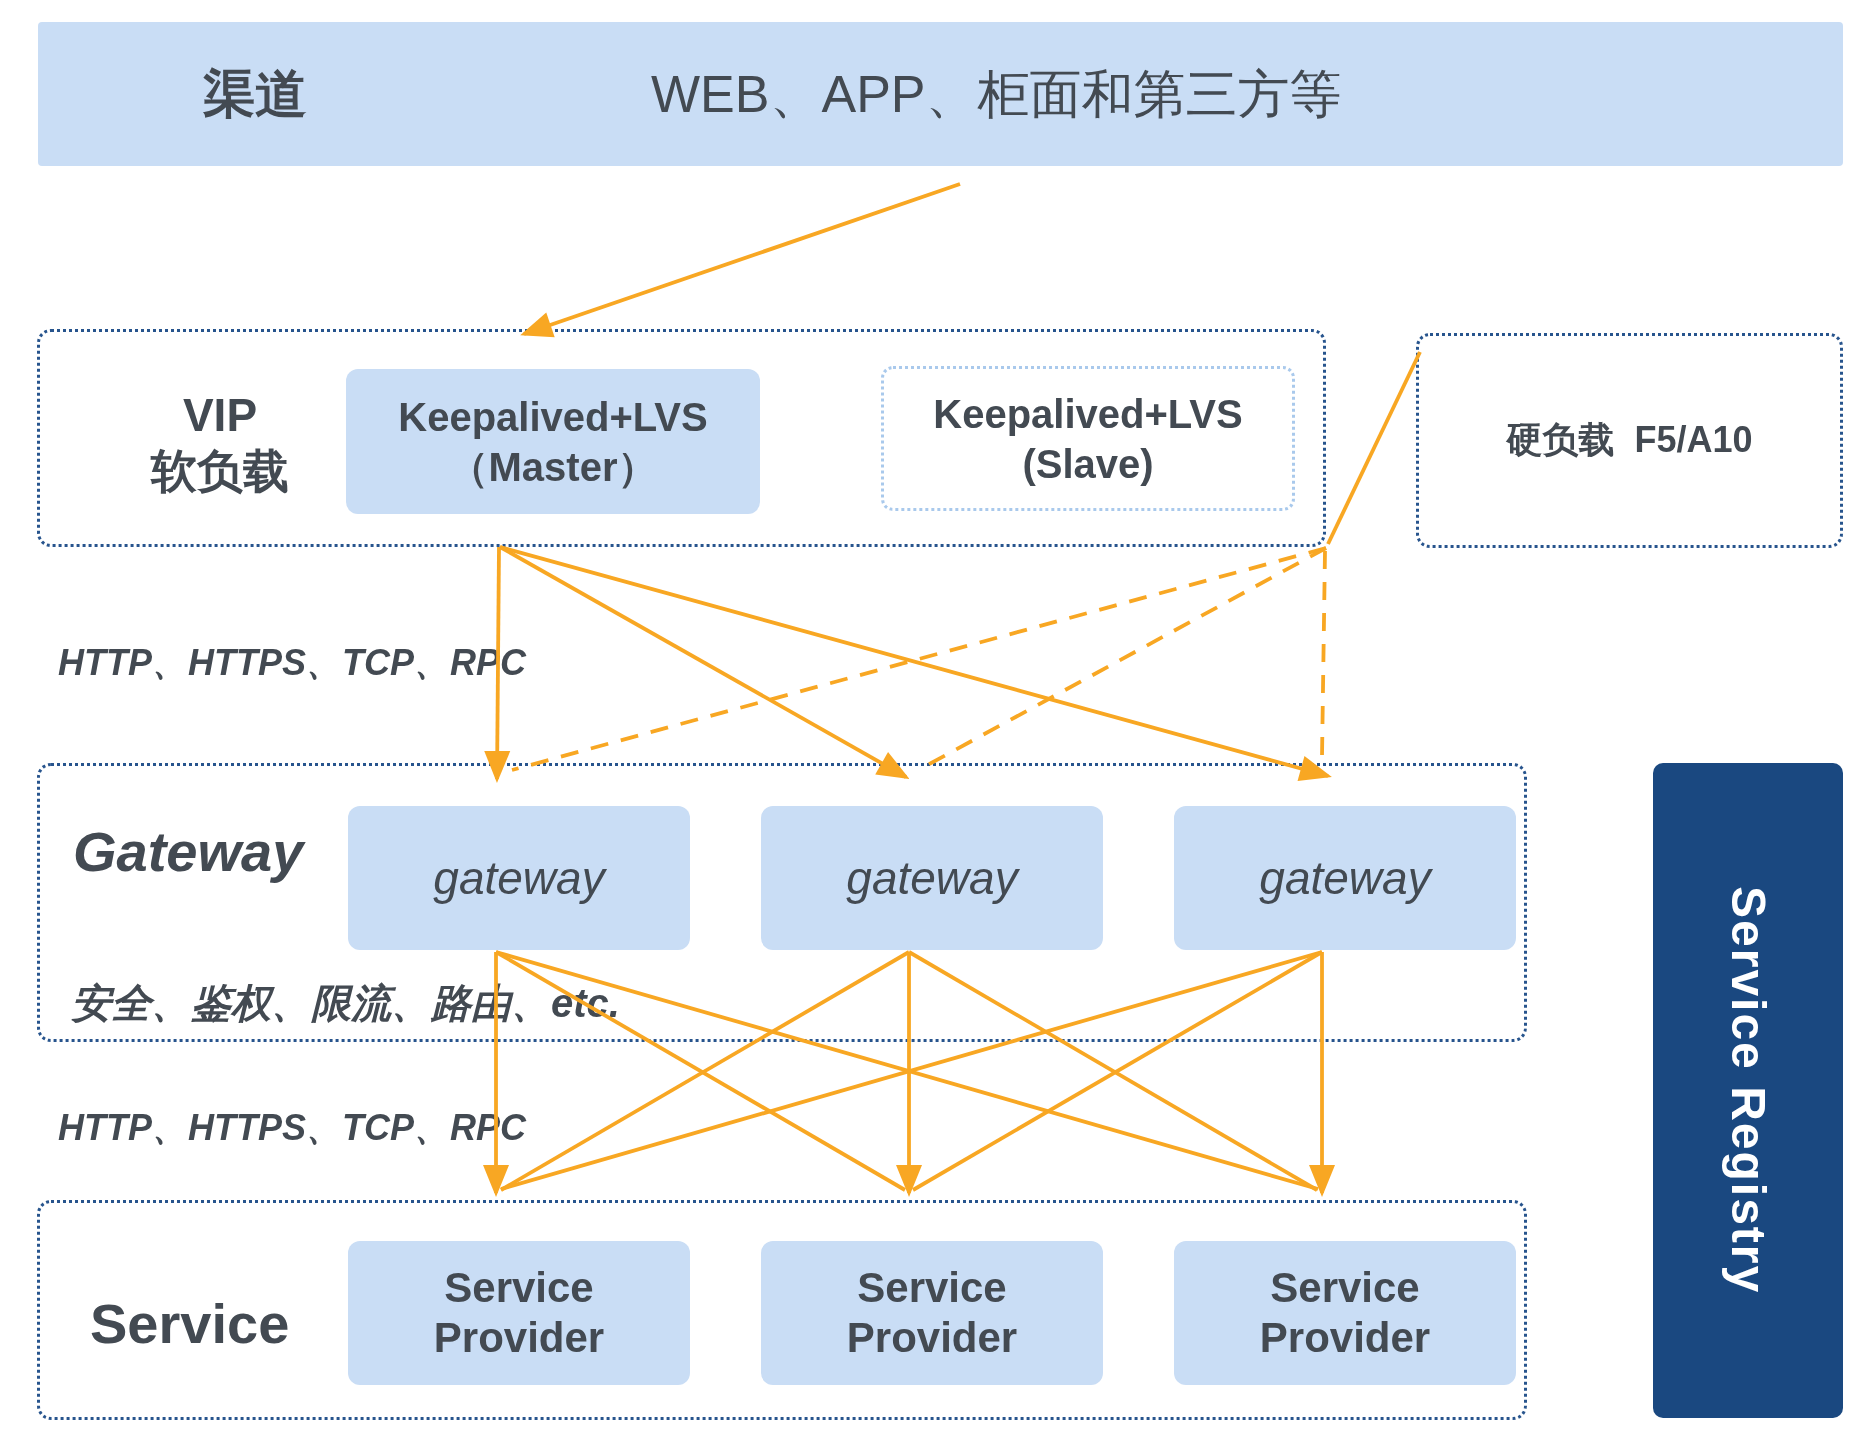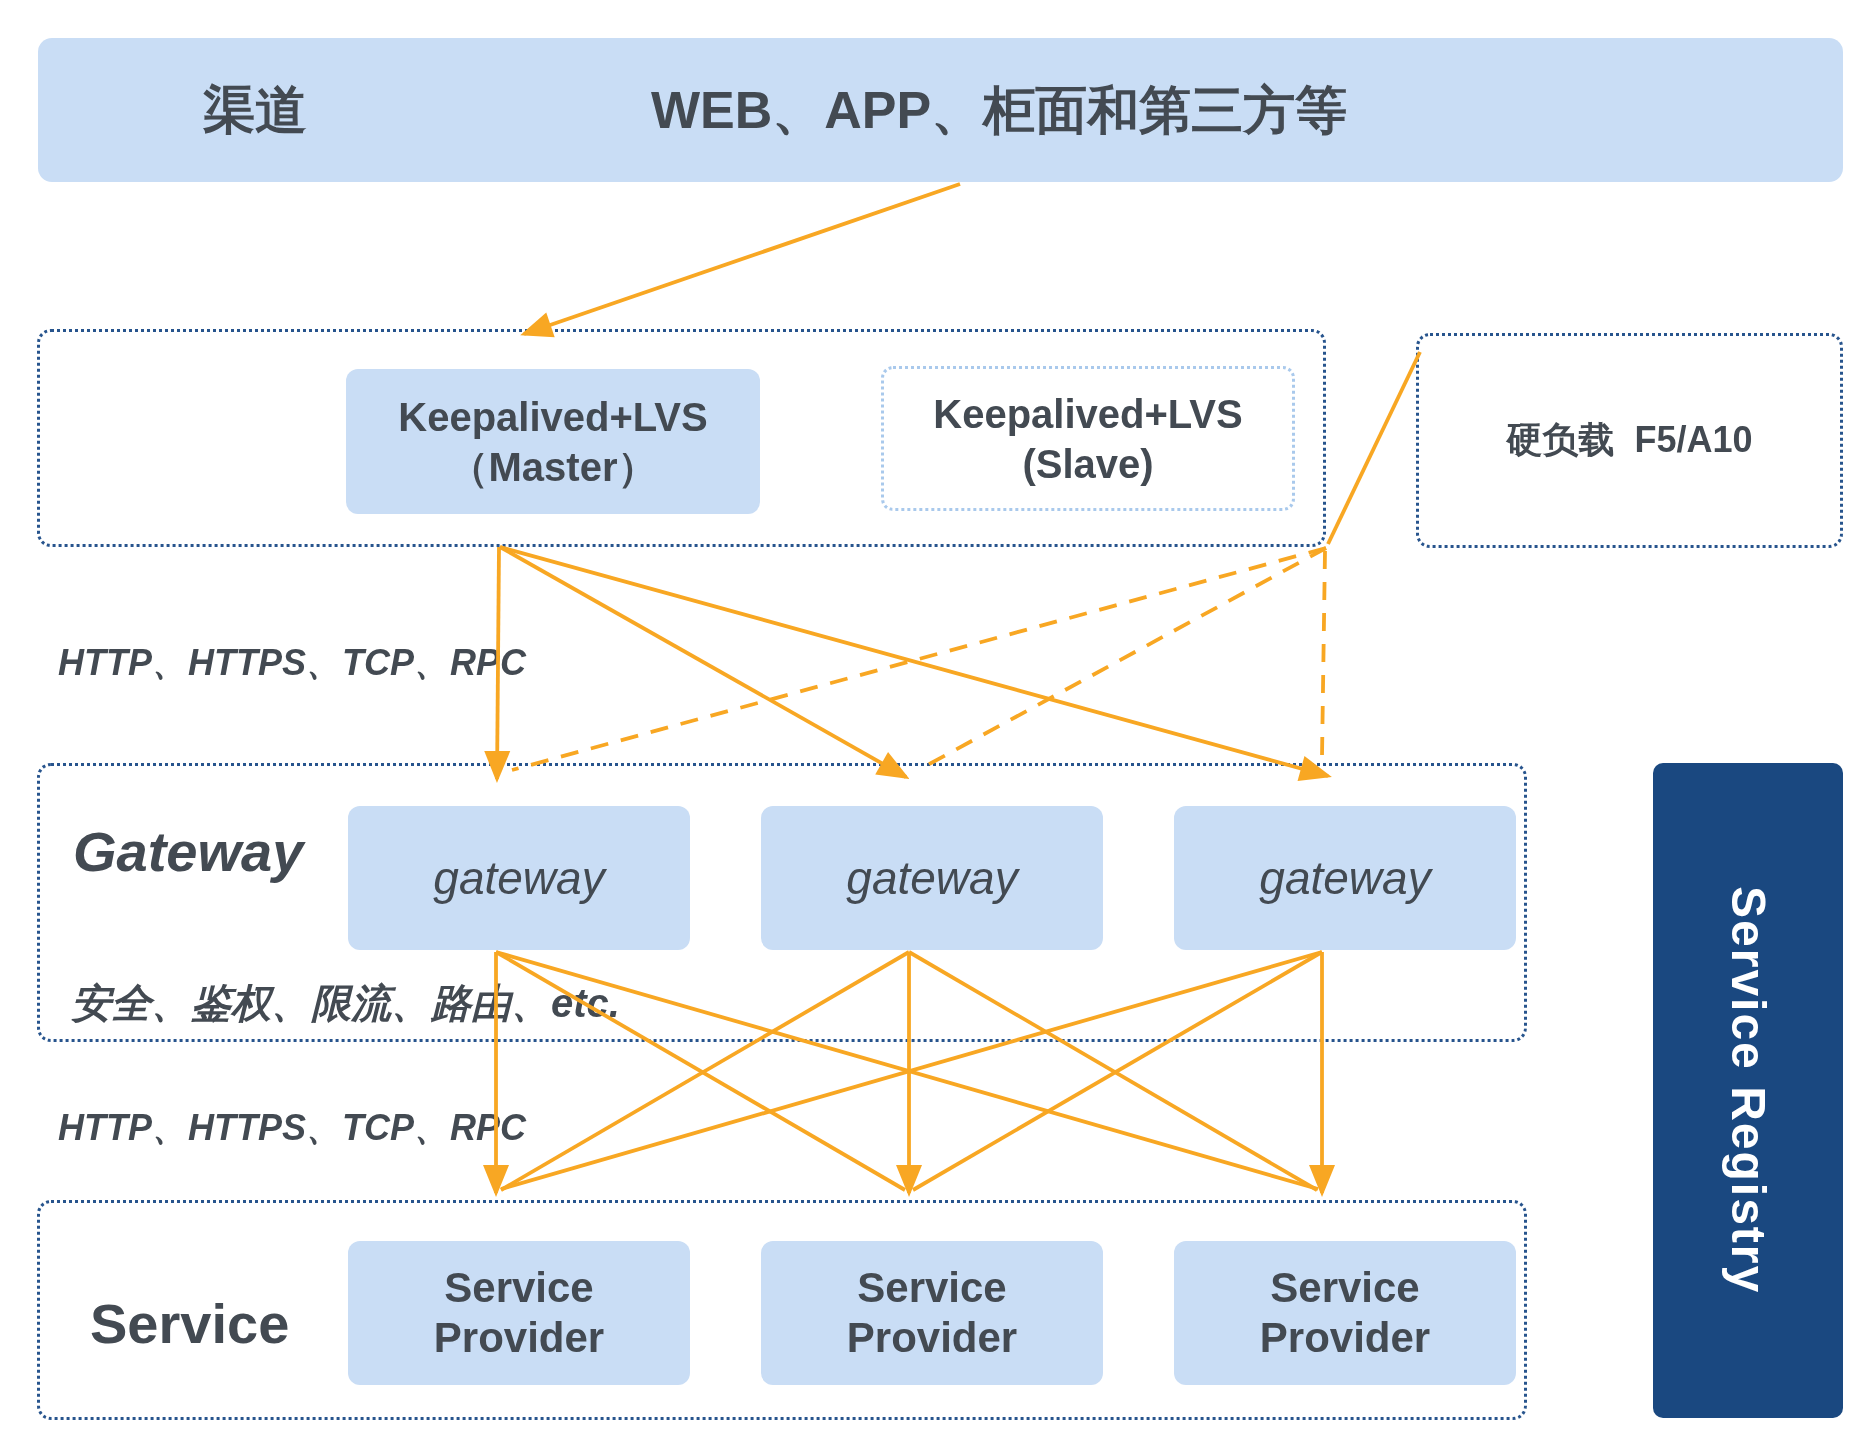--- a/index.html
+++ b/index.html
@@ -3,26 +3,26 @@
 <meta charset="utf-8">
 <style>
   html,body{margin:0;padding:0;background:#ffffff;}
   #canvas{
     position:relative;width:1875px;height:1445px;background:#ffffff;
     font-family:"Liberation Sans",sans-serif;color:var(--text-dark,#434A52);
     overflow:hidden;
   }
   .abs{position:absolute;}
   
-  .channel-bar{left:38px;top:38px;width:1805px;height:144px;
-    background:var(--box-fill-blue,#C9DDF5);border-radius:14px;}
+  .channel-bar{left:38px;top:22px;width:1805px;height:144px;
+    background:var(--box-fill-blue,#C9DDF5);border-radius:4px;}
   .channel-label{left:165px;top:0;height:144px;line-height:144px;
     font-size:52px;font-weight:700;}
   .channel-content{left:613px;top:0;height:184px;line-height:144px;
-    font-size:52px;font-weight:700;}
+    font-size:52px;font-weight:400;}
   
   .dotted-container{border:3px dotted var(--container-border,#27548D);
     border-radius:14px;background:#ffffff;box-sizing:border-box;}
   .vip-container{left:37px;top:329px;width:1289px;height:218px;}
   .hard-load-box{left:1416px;top:333px;width:427px;height:215px;
     display:flex;align-items:center;justify-content:center;
     font-size:36px;font-weight:700;white-space:pre;}
   .gateway-container{left:37px;top:763px;width:1490px;height:279px;font-style:italic;}
   .service-container{left:37px;top:1200px;width:1490px;height:220px;text-decoration:underline;}
   
@@ -64,20 +64,22 @@
 <body>
 
 <div id="canvas">
 
   <div class="abs channel-bar">
     <div class="abs channel-label">渠道</div>
     <div class="abs channel-content">WEB、APP、柜面和第三方等</div>
   </div>
 
   <div class="abs dotted-container vip-container">
+    <div class="abs vip-title">VIP
+软负载</div>
     <div class="abs node blue master-node">Keepalived+LVS
 （Master）</div>
     <div class="abs node slave-node">Keepalived+LVS
 (Slave)</div>
   </div>
 
   <div class="abs dotted-container hard-load-box">硬负载  F5/A10</div>
 
   <div class="abs protocol-label protocol-top">HTTP、HTTPS、TCP、RPC</div>
 

